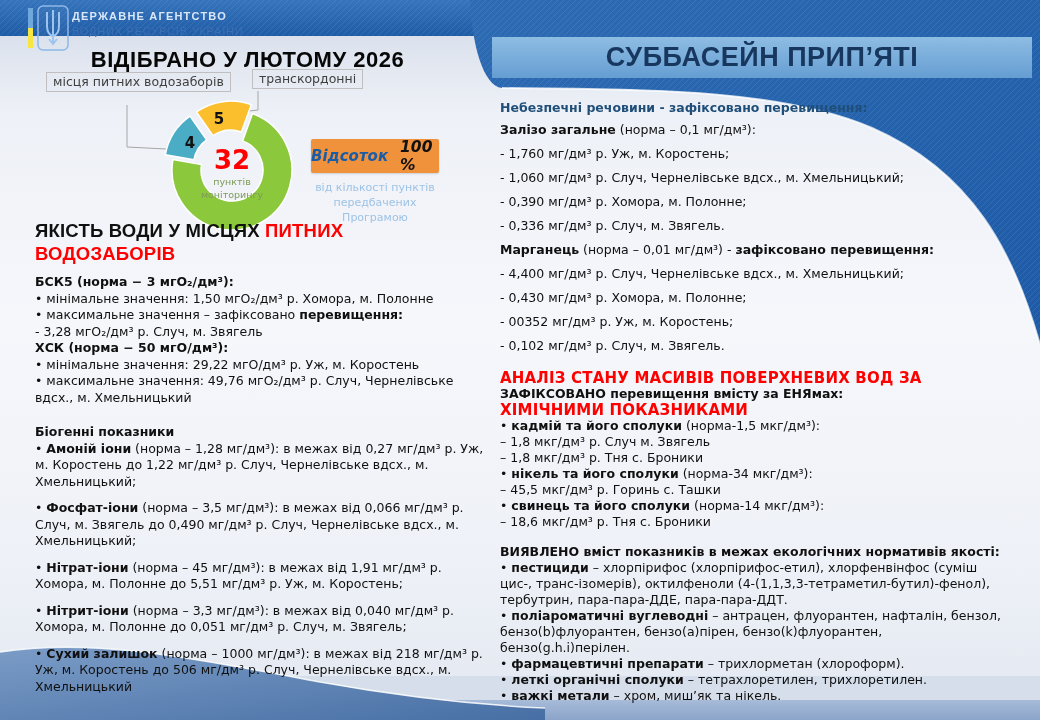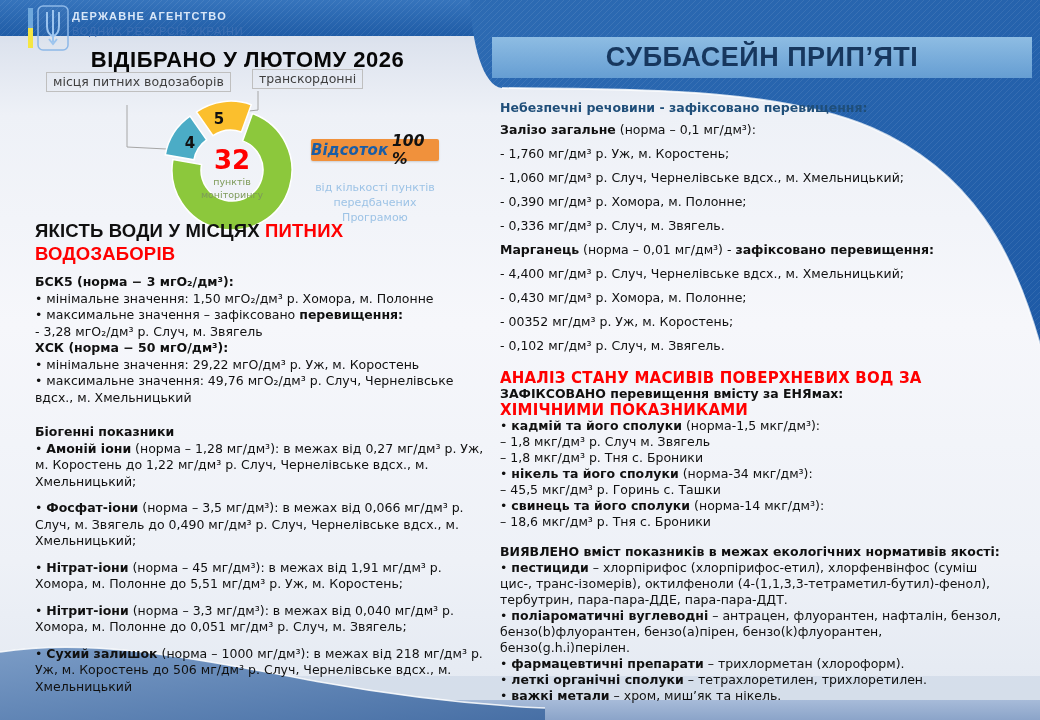--- a/index.html
+++ b/index.html
@@ -17,22 +17,22 @@
     background:linear-gradient(180deg,rgba(146,192,229,.96),rgba(104,160,212,.96));
     font-family:"Liberation Sans",sans-serif;font-weight:bold;font-size:27px;
     letter-spacing:.5px;color:#17375E;}
   .agency{left:72px;top:10px;z-index:4;font-family:"Liberation Sans",sans-serif;}
   .agency .l1{font-size:11px;font-weight:bold;letter-spacing:1.2px;color:#D9E7F8;}
   .agency .l2{font-size:11px;font-weight:normal;letter-spacing:.8px;color:#3D6FB3;margin-top:3px;}
   
   .callout{z-index:4;font-size:12.5px;color:#3f3f3f;border:1px solid #bfbfbf;
     padding:1px 6px 2px;background:transparent;}
   
-  .pct-box{left:311px;top:139px;width:128px;height:22px;z-index:4;border-radius:2px;
-    background:#F0913C;display:flex;align-items:center;justify-content:center;gap:4px;
+  .pct-box{left:311px;top:139px;width:128px;height:34px;z-index:4;border-radius:2px;
+    background:#F0913C;display:flex;align-items:center;justify-content:center;gap:12px;
     box-shadow:0 1px 2px rgba(0,0,0,.15);font-style:italic;font-weight:bold;}
   .pct-box .w1{color:#1A5DA6;font-size:15px;}
   .pct-box .w2{color:#111;font-size:15.5px;}
   .pct-cap{left:300px;top:180px;width:150px;z-index:4;text-align:center;
     font-size:11px;line-height:15px;color:#9DC3E6;}
   
   .lcol{left:35px;top:219px;width:452px;z-index:4;}
   .rcol{left:500px;top:100px;width:512px;z-index:4;}
   .tl{font-size:12.5px;line-height:16.5px;color:#101010;}
   .rcol .tl{line-height:16px;}

